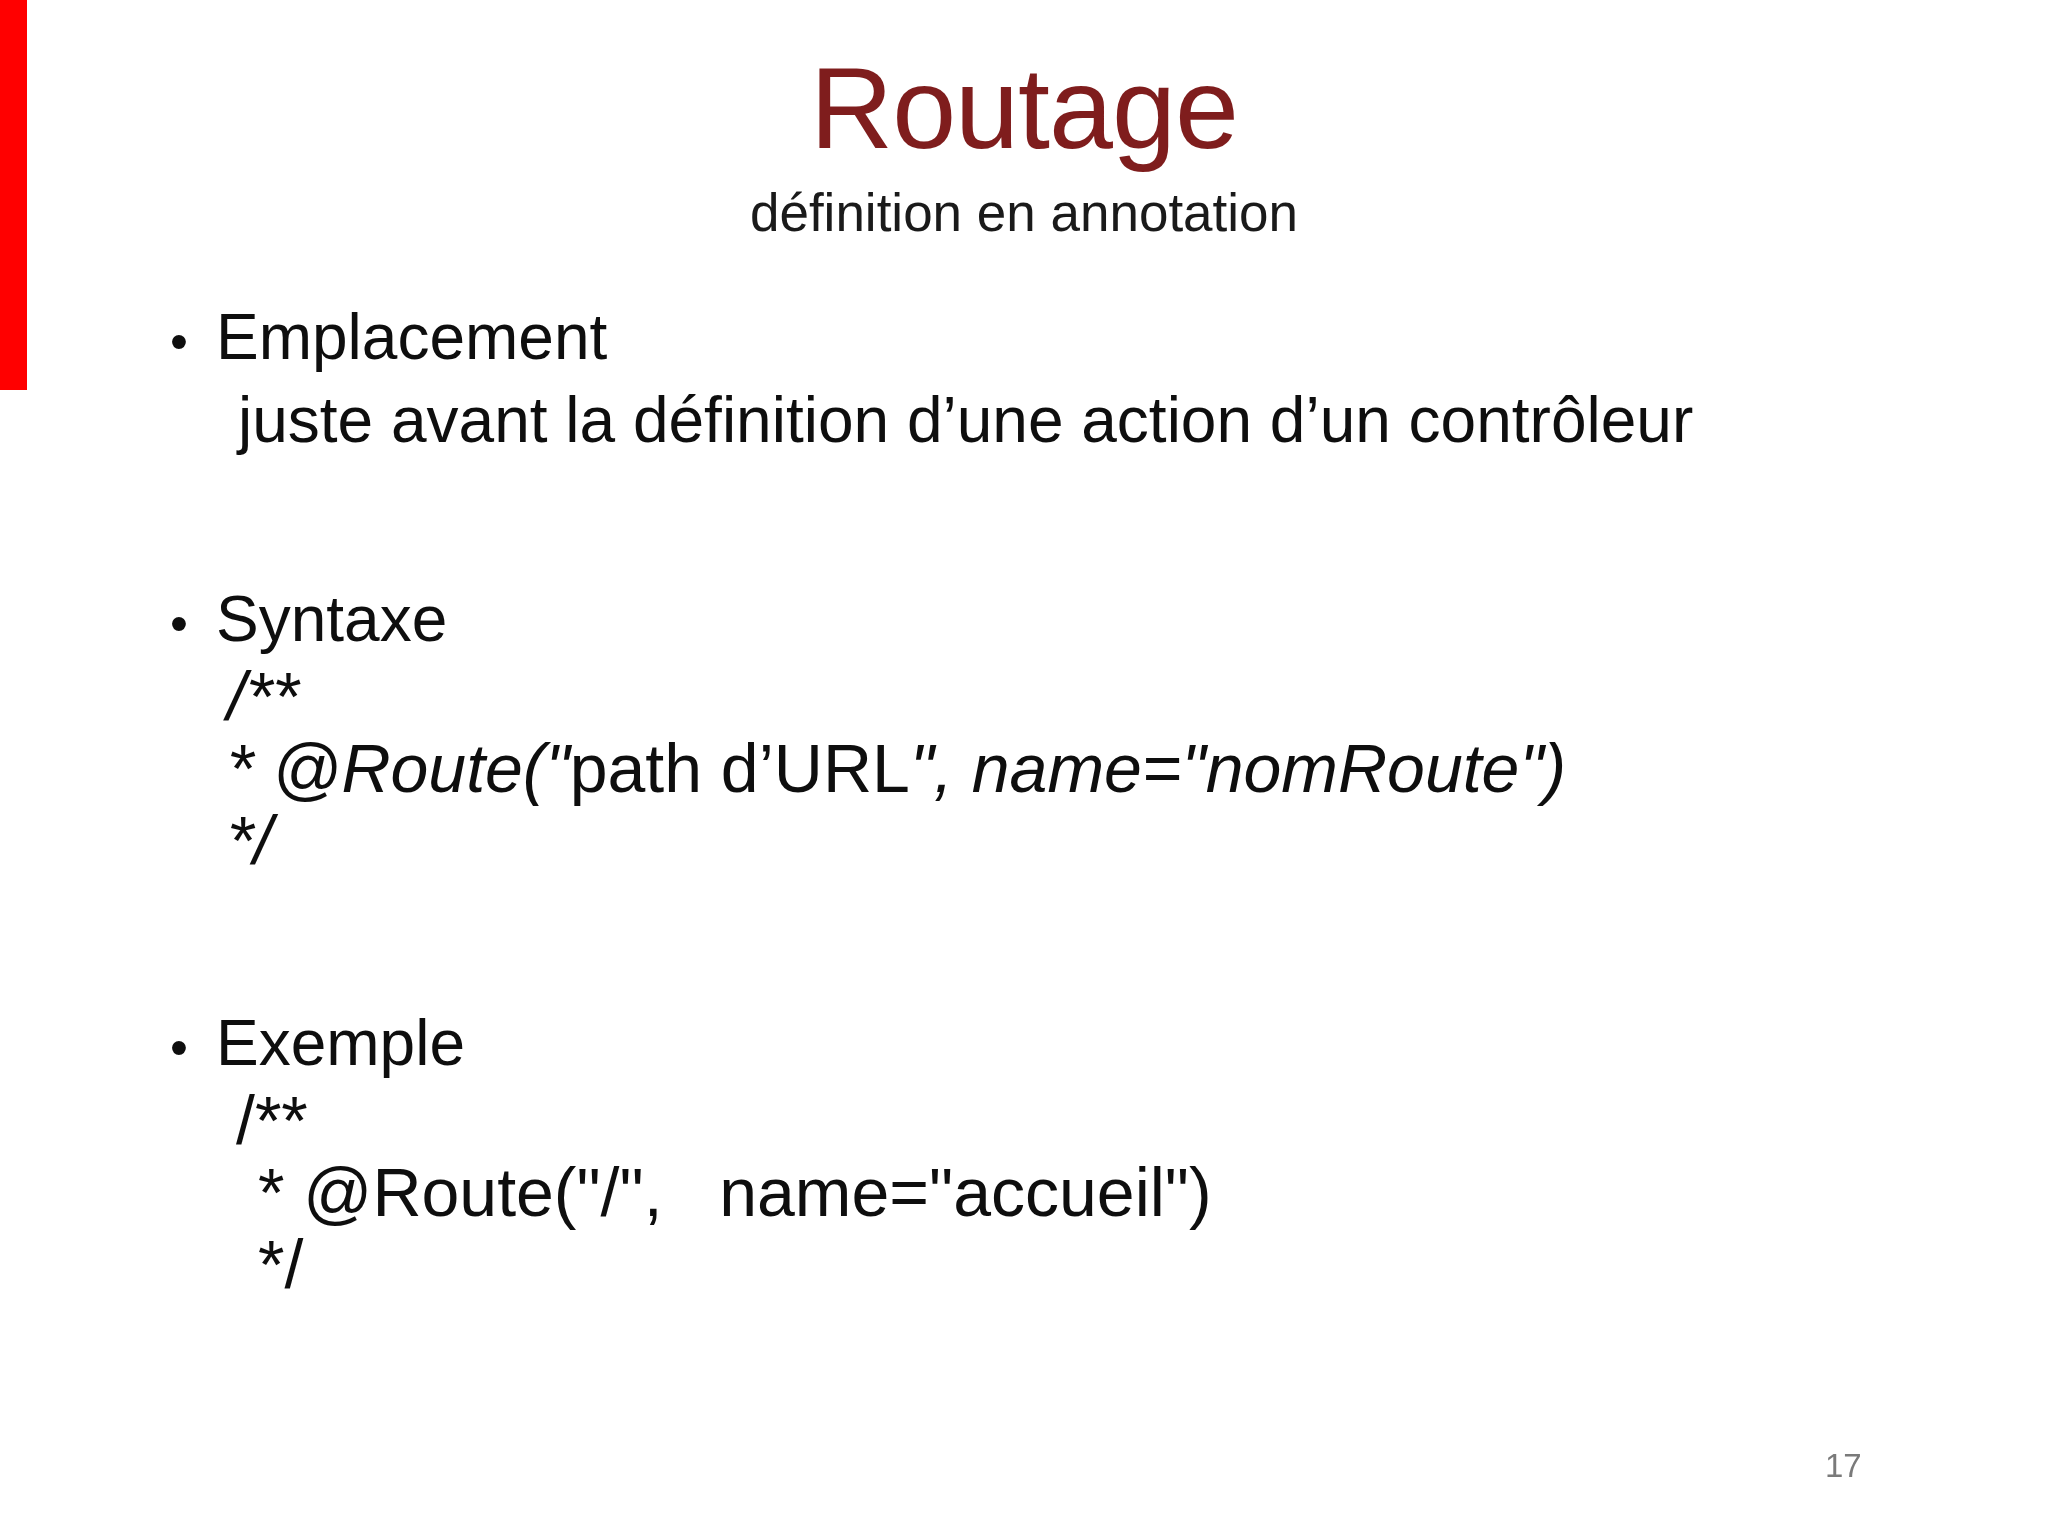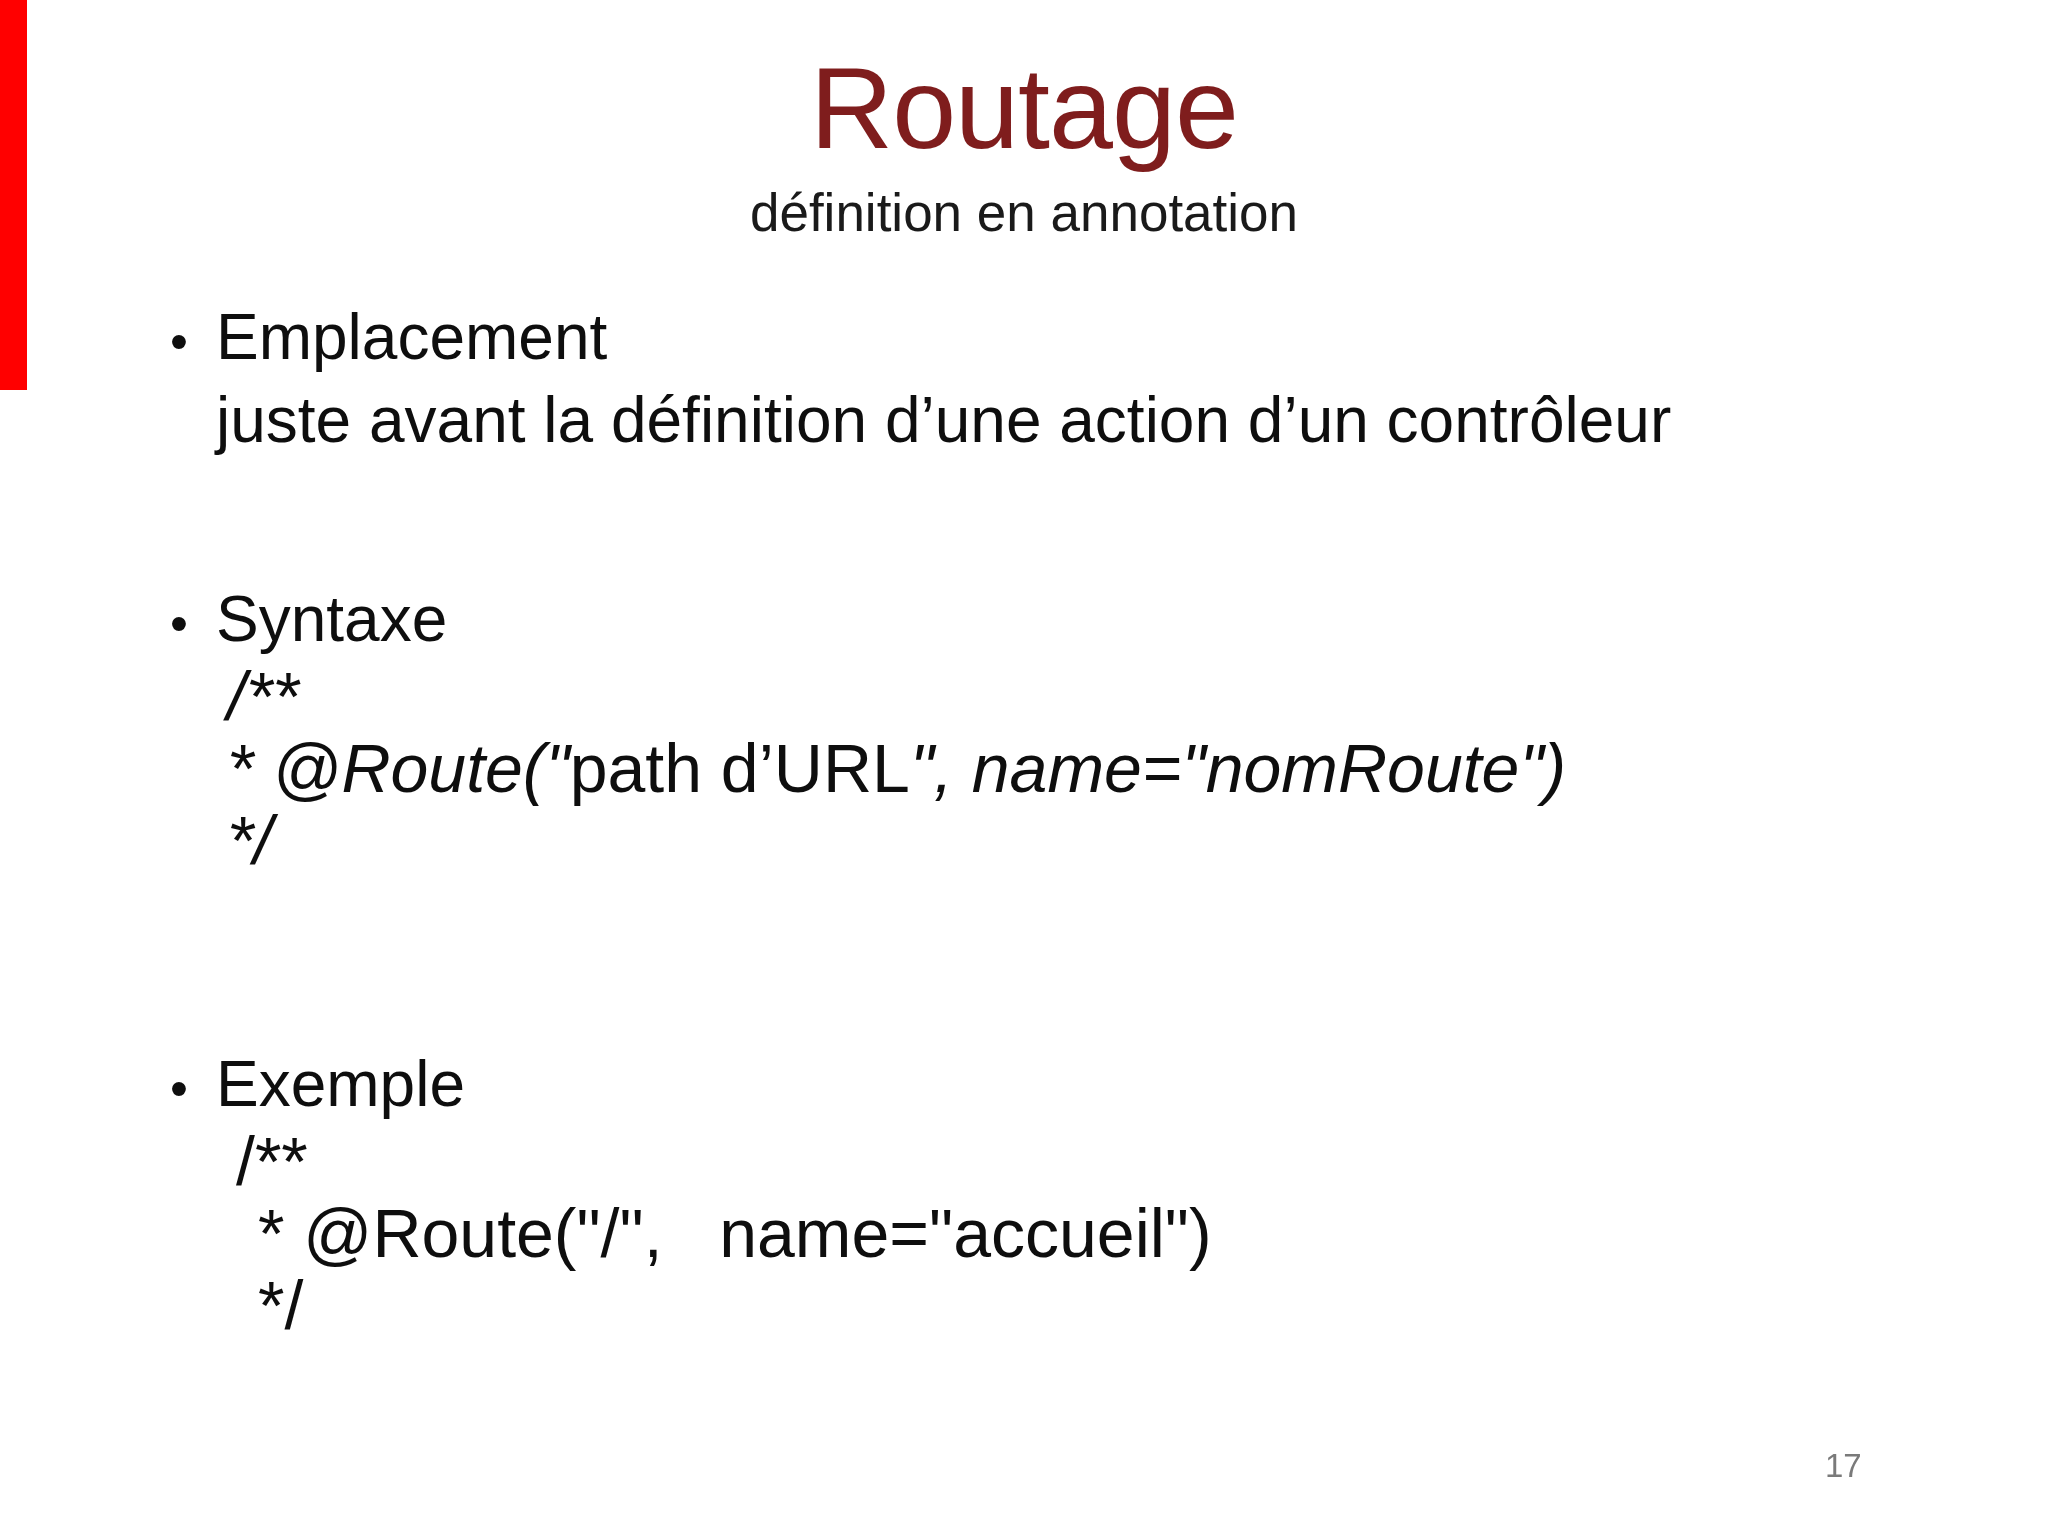--- a/index.html
+++ b/index.html
@@ -48,28 +48,28 @@
     color: #1a1a1a;
   }
   .group {
     position: absolute;
     left: 170px;
     font-size: 64px;
     color: #0e0e0e;
   }
   .g1 { top: 298px; line-height: 78px; }
   .g2 { top: 583px; line-height: 72px; }
-  .g3 { top: 1007px; line-height: 72px; margin-top: 41px; }
+  .g3 { top: 1007px; line-height: 72px; }
   .line { white-space: pre; }
   .bullet {
     display: inline-block;
     width: 46px;
     font-size: 0.8em;
   }
-  .cont { margin-left: 46px; }
+  .cont { margin-left: 68px; }
   .code { font-size: 68px; }
   .ital { font-style: italic; }
   .upright { font-style: normal; margin-top: 16px; }
   .ind1 { margin-left: 57px; }
   .ind2 { margin-left: 66px; }
   .ind3 { margin-left: 88px; }
   .page-number {
     position: absolute;
     top: 1446px;
     left: 1825px;

